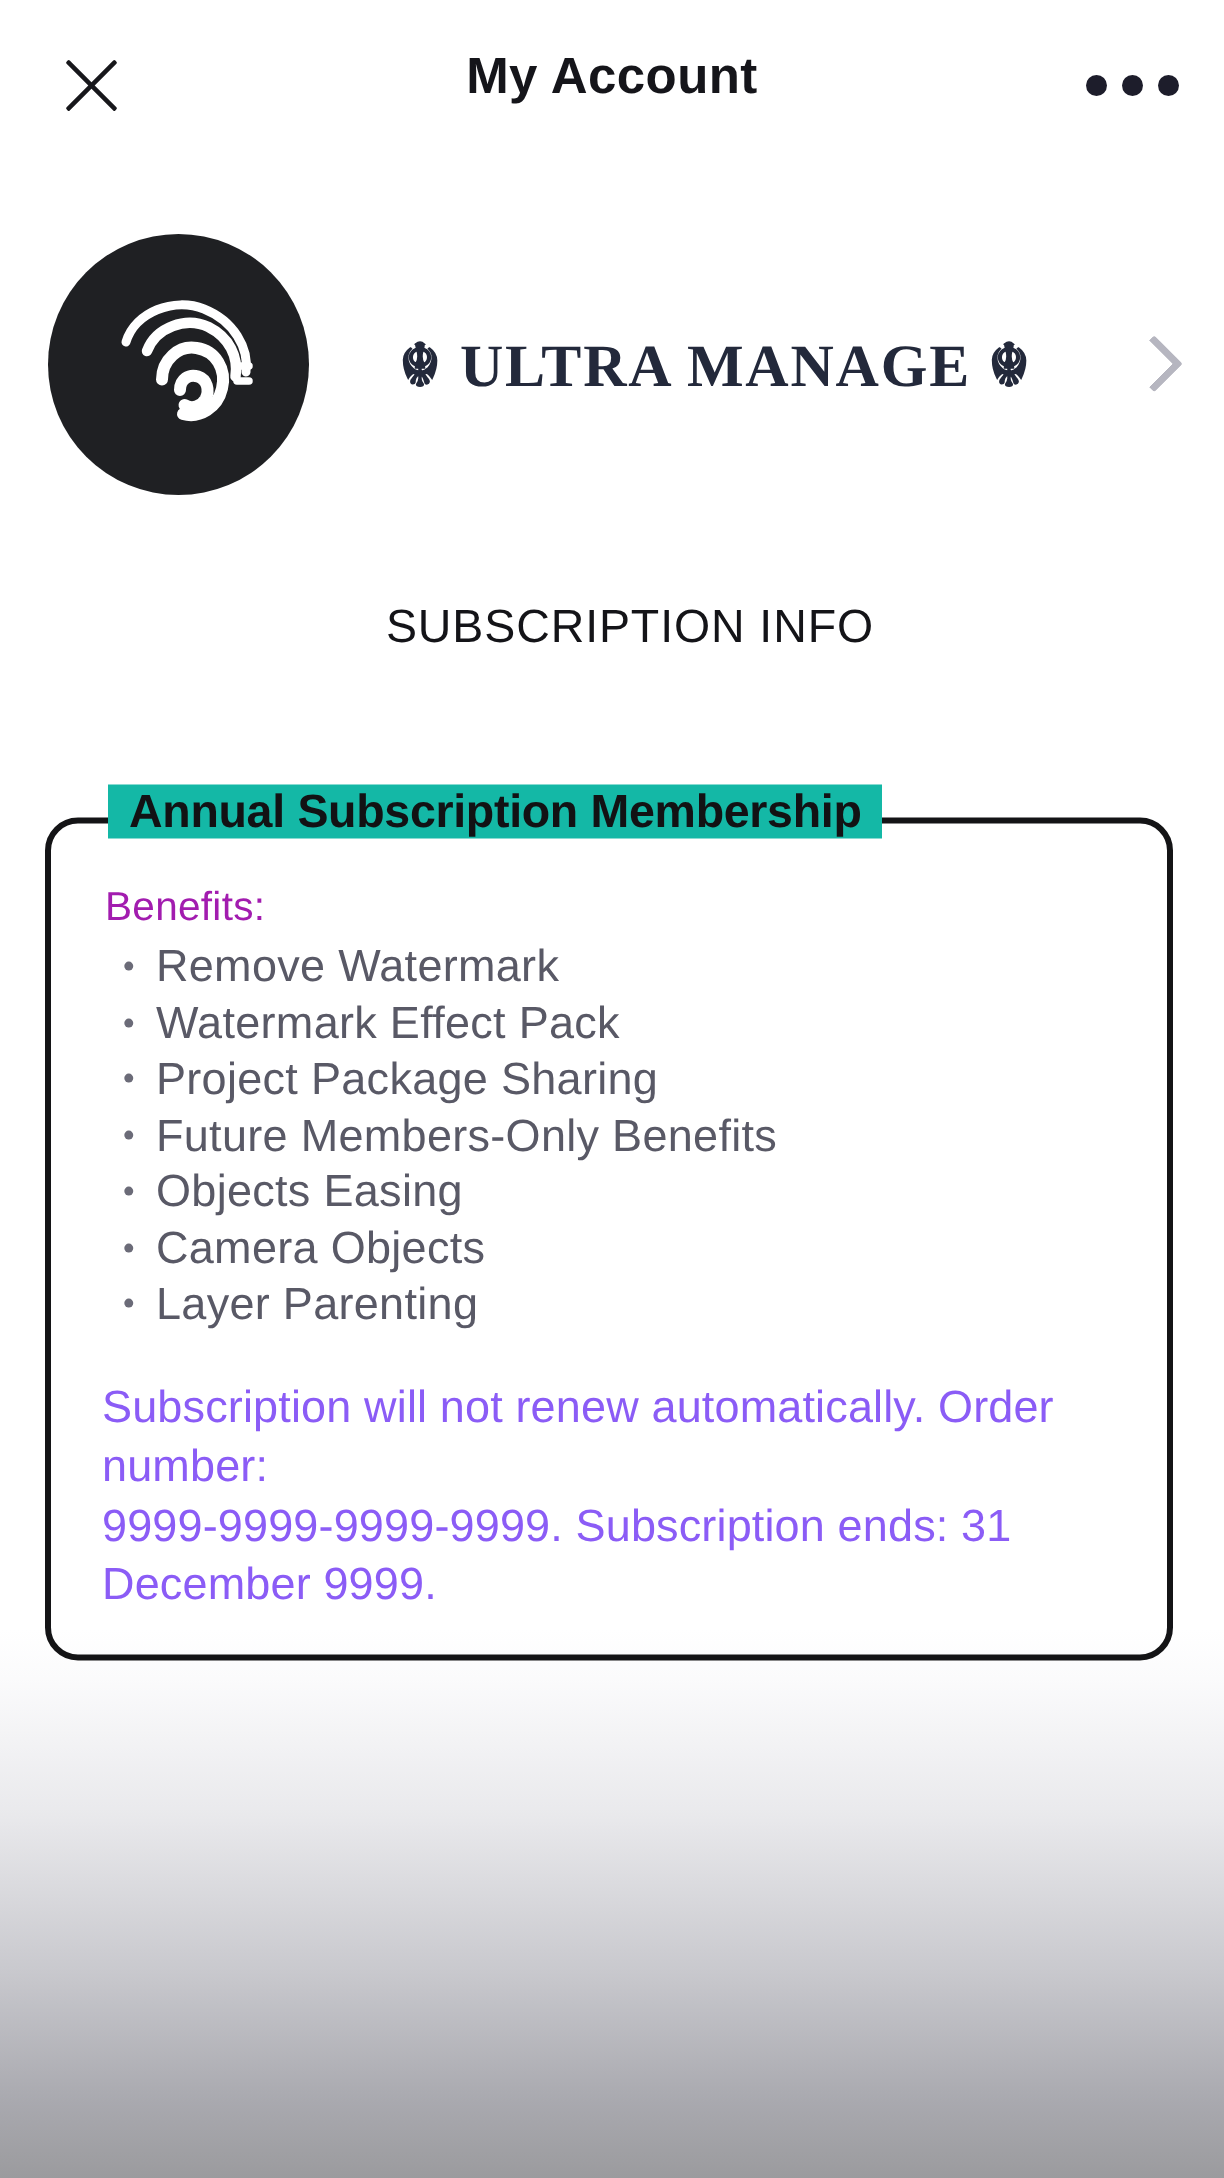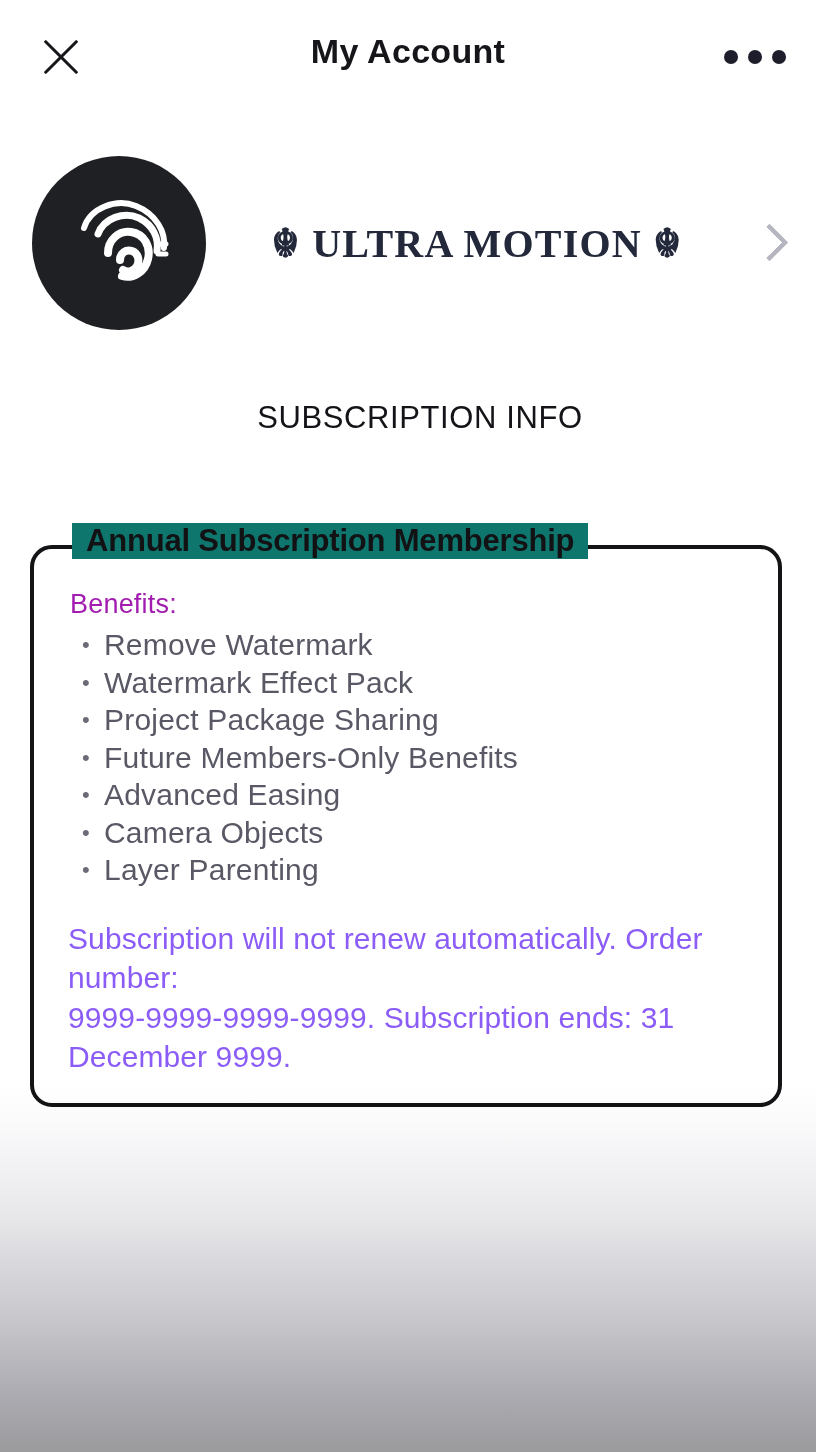--- a/index.html
+++ b/index.html
@@ -182,21 +182,21 @@
     box-sizing: border-box;
     border: 4px solid #141416;
     border-radius: 22px;
     padding: 40px 34px 26px 34px;
     background: transparent;
   }
   .card-legend {
     position: absolute;
     top: -26px;
     left: 38px;
-    background: #0f766e;
+    background: #14b8a6;
     padding: 0 14px;
     font-size: 31px;
     font-weight: bold;
     color: #121214;
     letter-spacing: -0.2px;
     white-space: nowrap;
   }
 
   .benefits-label {
     font-size: 27px;
@@ -280,21 +280,21 @@
         <g fill="none" stroke="#ffffff" stroke-linecap="round">
           <path d="M52 72 C58 52, 84 42, 104 50 C124 58, 134 76, 132 92" stroke-width="6"></path>
           <path d="M66 78 C72 62, 92 55, 107 62 C121 69, 127 82, 125 95" stroke-width="7"></path>
           <path d="M76 97 C76 84, 87 74, 99 76 C112 78, 119 90, 116 103 C113 116, 101 123, 90 120" stroke-width="8"></path>
           <path d="M88 104 C88 97, 94 93, 100 95 C106 97, 108 104, 105 110 C102 115, 96 117, 91 114" stroke-width="8"></path>
           <path d="M126 88 L134 88 M126 98 L134 98" stroke-width="5"></path>
         </g>
       </svg>
     </div>
     <div class="brand-wrap">
-      <div class="brand-name">☬ ULTRA MOTION ☬</div>
+      <div class="brand-name">☬ ULTRA MANAGE ☬</div>
     </div>
     <div class="chev"></div>
   </div>
 
   <div class="section-header">SUBSCRIPTION INFO</div>
 
   <div class="card">
     <div class="card-legend">Annual Subscription Membership</div>
 
     <div class="benefits-label">Benefits:</div>
@@ -311,21 +311,21 @@
       <li>
         <span class="bullet">•</span>
         <span>Project Package Sharing</span>
       </li>
       <li>
         <span class="bullet">•</span>
         <span>Future Members-Only Benefits</span>
       </li>
       <li>
         <span class="bullet">•</span>
-        <span>Advanced Easing</span>
+        <span>Objects Easing</span>
       </li>
       <li>
         <span class="bullet">•</span>
         <span>Camera Objects</span>
       </li>
       <li>
         <span class="bullet">•</span>
         <span>Layer Parenting</span>
       </li>
     </ul>

